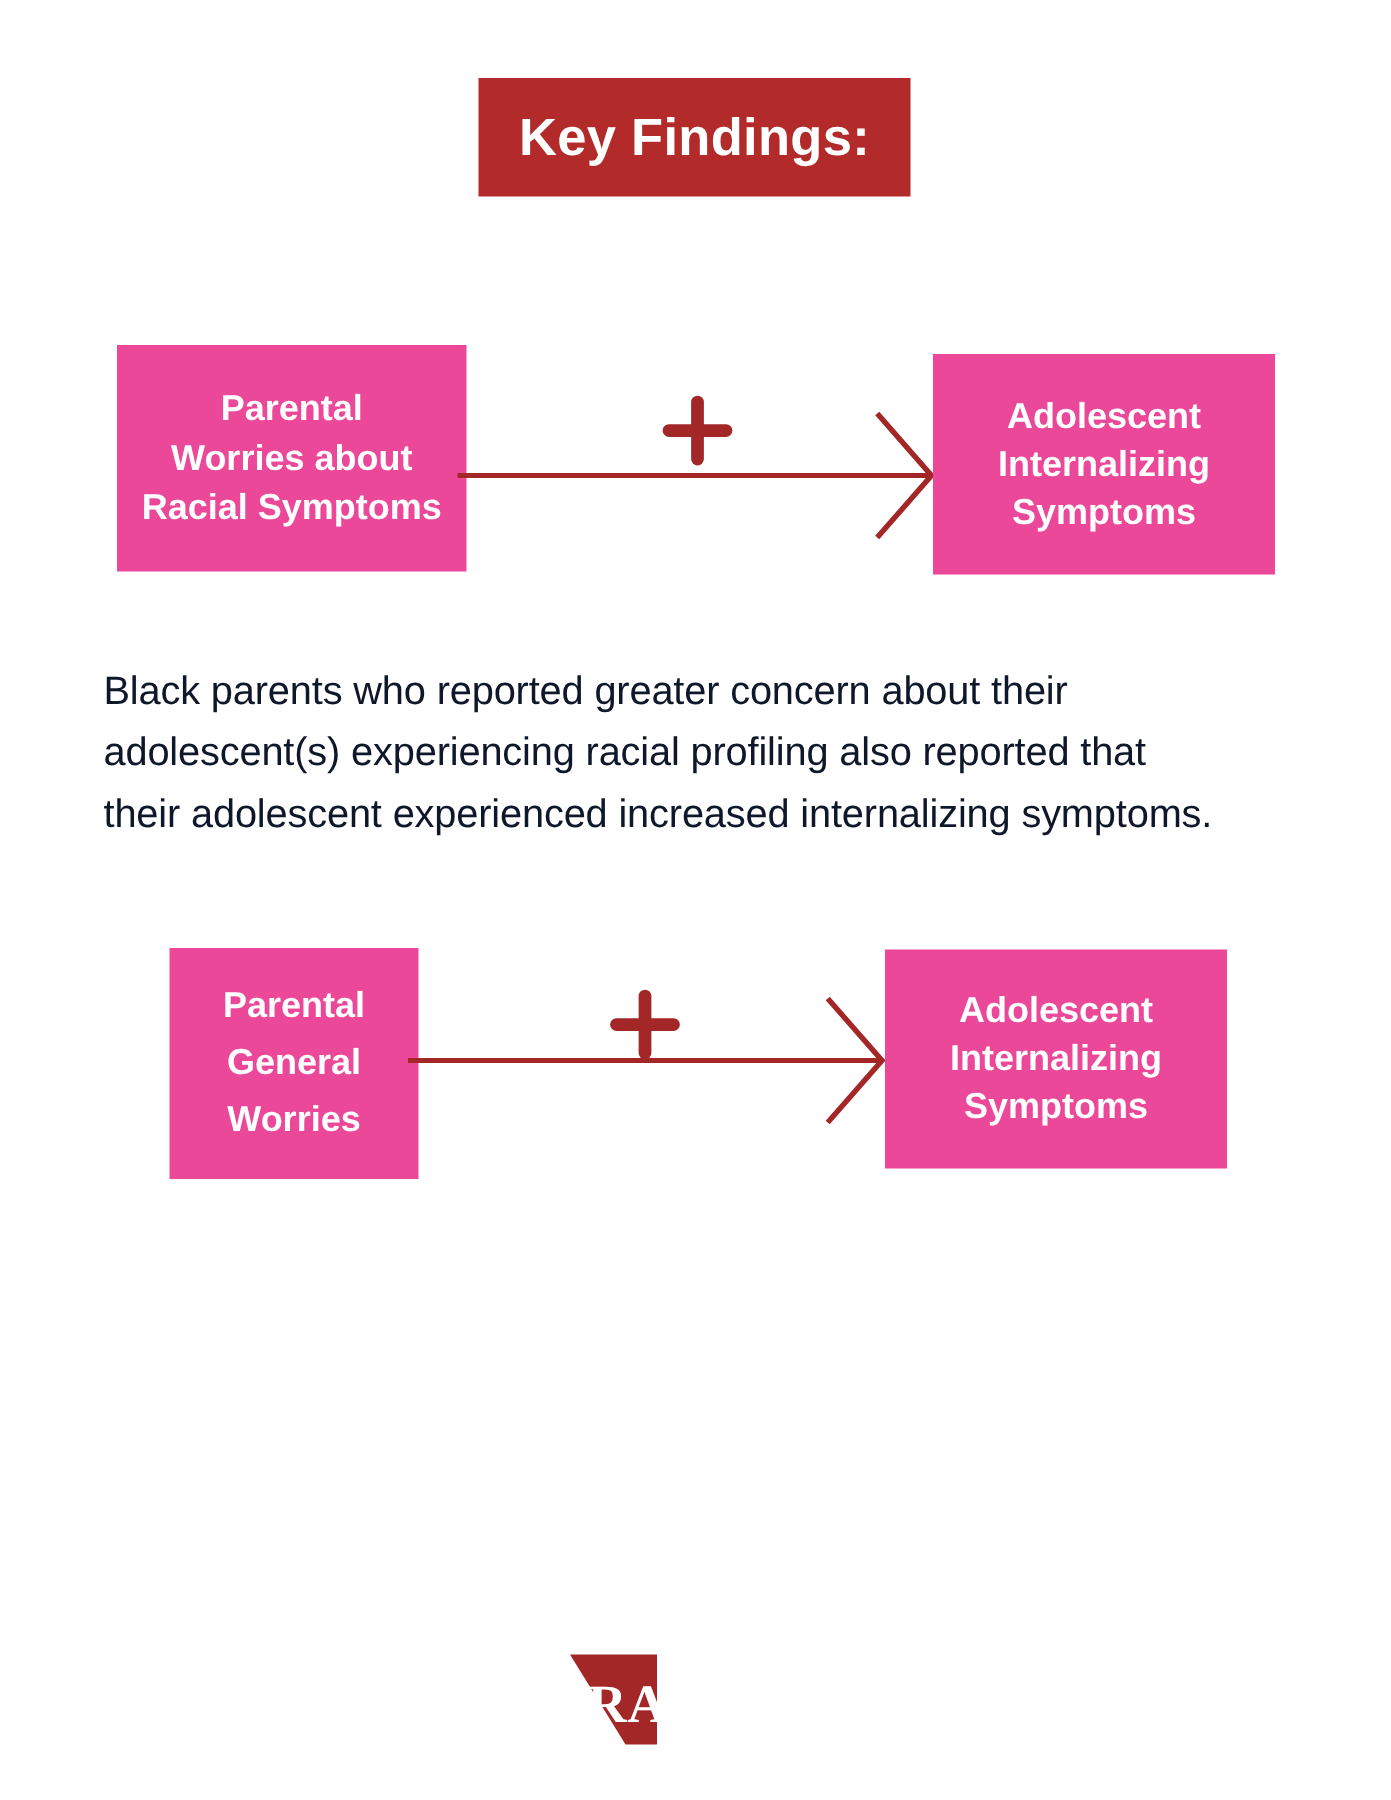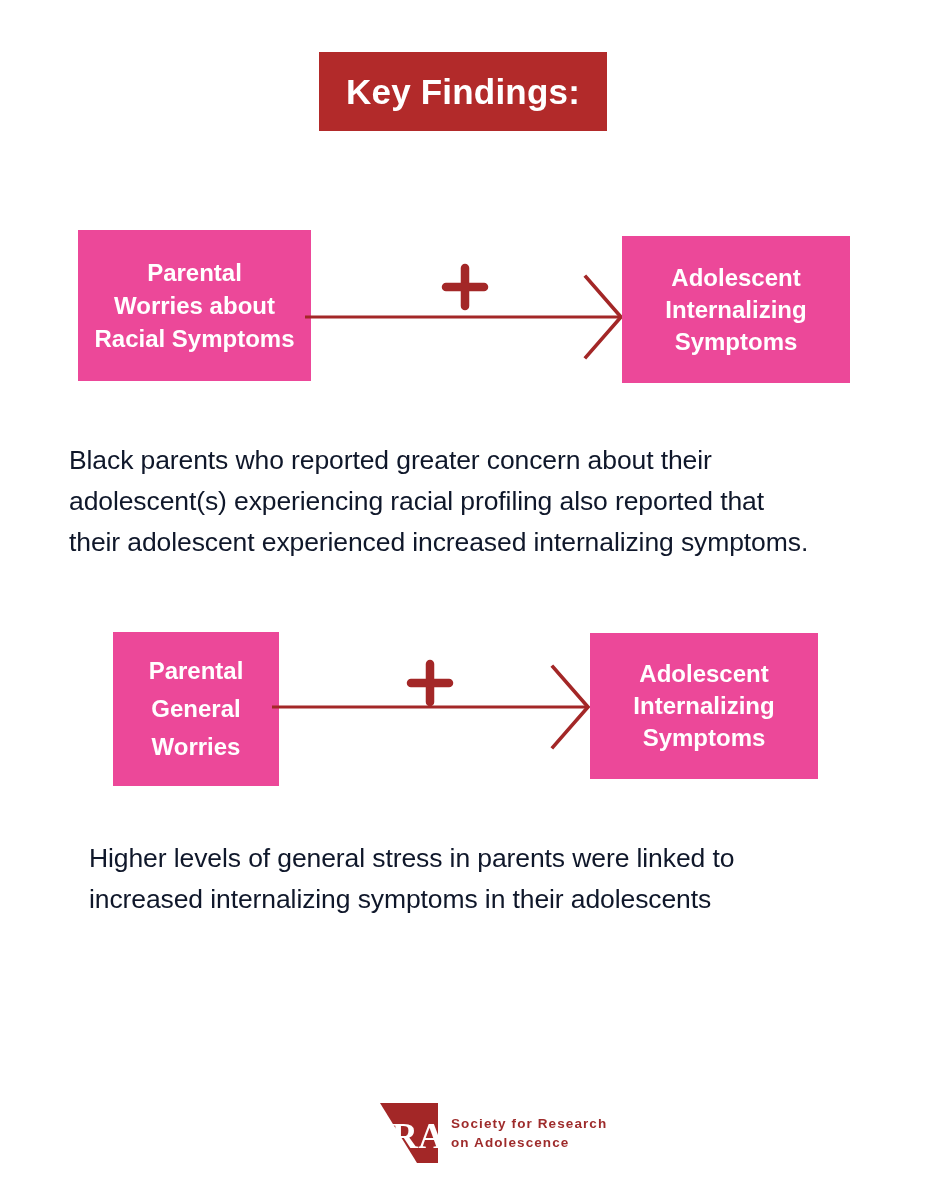--- a/index.html
+++ b/index.html
@@ -202,28 +202,23 @@
     <line x1="24" y1="5" x2="24" y2="43" stroke="#A32727" stroke-width="8.5" stroke-linecap="round"></line>
     <line x1="5" y1="24" x2="43" y2="24" stroke="#A32727" stroke-width="8.5" stroke-linecap="round"></line>
   </svg>
 
   <div class="red-box" id="box-adolescent-symptoms-2">
     <span class="box-line">Adolescent</span>
     <span class="box-line">Internalizing</span>
     <span class="box-line">Symptoms</span>
   </div>
 
-  <div class="body-paragraph" id="paragraph-2">Higher levels of general stress in parents were linked to increased internalizing symptoms in their adolescents</div>
 
   <div id="footer-logo">
     <svg class="logo-mark" viewBox="0 0 64 66">
 
       <path d="M3 3 L61 3 L61 63 L40 63 L3 3 Z" fill="#A32727"></path>
 
       <text x="31" y="48" text-anchor="middle" font-family="'Liberation Serif', serif" font-size="36" font-weight="bold" fill="#FFFFFF" letter-spacing="0.5">SRA</text>
     </svg>
-    <div class="logo-wordmark">
-      <div>Society for Research</div>
-      <div>on Adolescence</div>
-    </div>
   </div>
 
 </div>
 
 </body></html>

